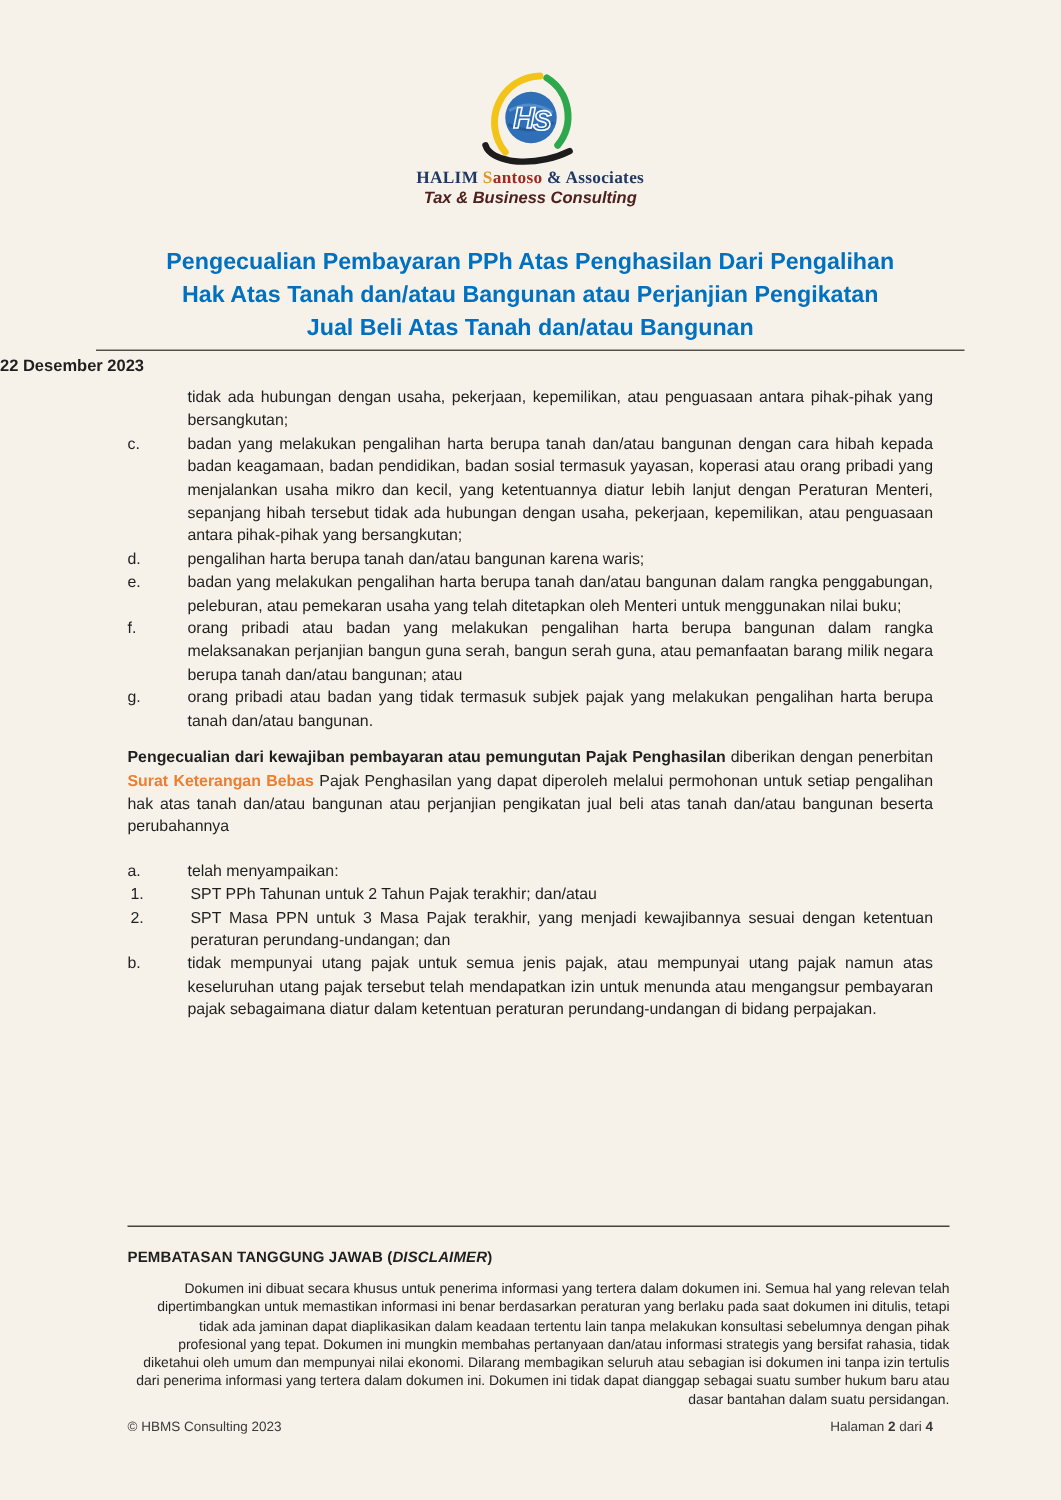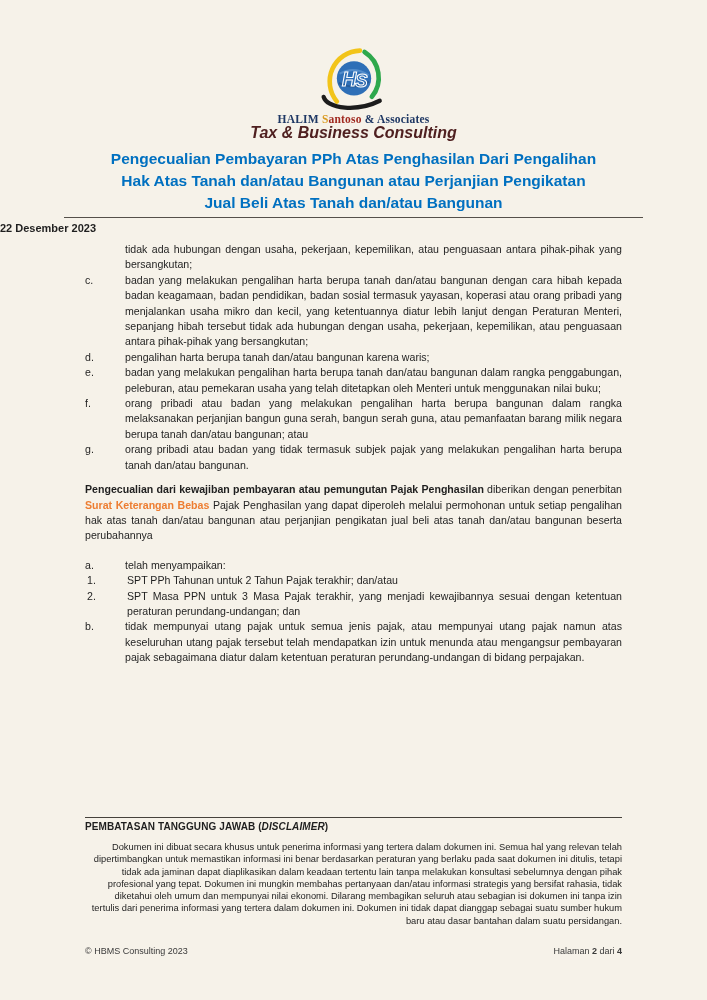--- a/index.html
+++ b/index.html
@@ -8,43 +8,43 @@
     position:relative;width:707px;height:1000px;background:#f6f2e9;
     margin:0 auto;overflow:hidden;color:#1f1f1f;
   }
   
   .hdr{padding-top:46px;text-align:center;}
   .logo-svg{display:block;margin:0 auto;width:112px;height:66px;}
   .brand-line{font-family:"Liberation Serif",serif;font-weight:bold;font-size:11.5px;line-height:12px;margin-top:1px;letter-spacing:.2px;}
   .navy{color:#1f3864;}
   .gold{color:#d99a20;}
   .brick{color:#a12a20;}
-  .brand-sub{font-size:16px;font-weight:bold;font-style:italic;line-height:11px;margin-top:2px;color:#4f2020;}
+  .brand-sub{font-size:11px;font-weight:bold;font-style:italic;line-height:11px;margin-top:2px;color:#4f2020;}
   .brand-motto{font-size:7.5px;line-height:9px;margin-top:3px;color:#8a8a8a;font-style:italic;}
   .motto-cn{color:#6b3a3a;font-style:normal;font-weight:bold;font-size:8px;}
   
-  .title{margin:10px 56px 0;text-align:center;color:#0070c0;font-weight:bold;font-size:15.5px;line-height:22px;}
+  .title{margin:26px 56px 0;text-align:center;color:#0070c0;font-weight:bold;font-size:15.5px;line-height:22px;}
   .rule{border:none;border-top:1.6px solid #55504a;margin:3px 64px 0;}
   .date{margin:4px 85px 0 0;text-align:left;font-weight:bold;font-size:11px;line-height:13px;}
   
   .main{margin:7px 85px 0;font-size:10.6px;line-height:15.4px;}
   .li{display:flex;}
   .li .mk{width:40px;flex-shrink:0;}
   .li .tx{flex:1;text-align:justify;}
   .subli{display:flex;margin-left:2px;}
   .subli .mk{width:40px;flex-shrink:0;}
   .subli .tx{flex:1;text-align:justify;}
   .p1{margin:9px 0 0;text-align:justify;}
   .p2{margin:11px 0 0;text-align:justify;}
   .list2{margin-top:14px;}
   .hl{color:#ed7d31;font-weight:bold;}
   .u{text-decoration:underline;}
   b{font-weight:bold;}
   
-  .disclaimer{position:absolute;left:85px;right:85px;top:817px;border-top:1.3px solid #46423c;padding-top:3px;}
+  .disclaimer{position:absolute;left:85px;right:74px;top:817px;border-top:1.3px solid #46423c;padding-top:15px;}
   .disc-h{font-size:10px;font-weight:bold;line-height:12px;letter-spacing:.1px;}
   .disc-h i{font-style:italic;}
   .disc-b{margin-top:8px;font-size:9.3px;line-height:12.3px;color:#242424;text-align:right;}
   
   .footer{position:absolute;left:85px;right:85px;top:946px;display:flex;justify-content:space-between;font-size:9px;color:#3a3a3a;}
 </style>
 </head>
 <body>
 
 <div class="page">

